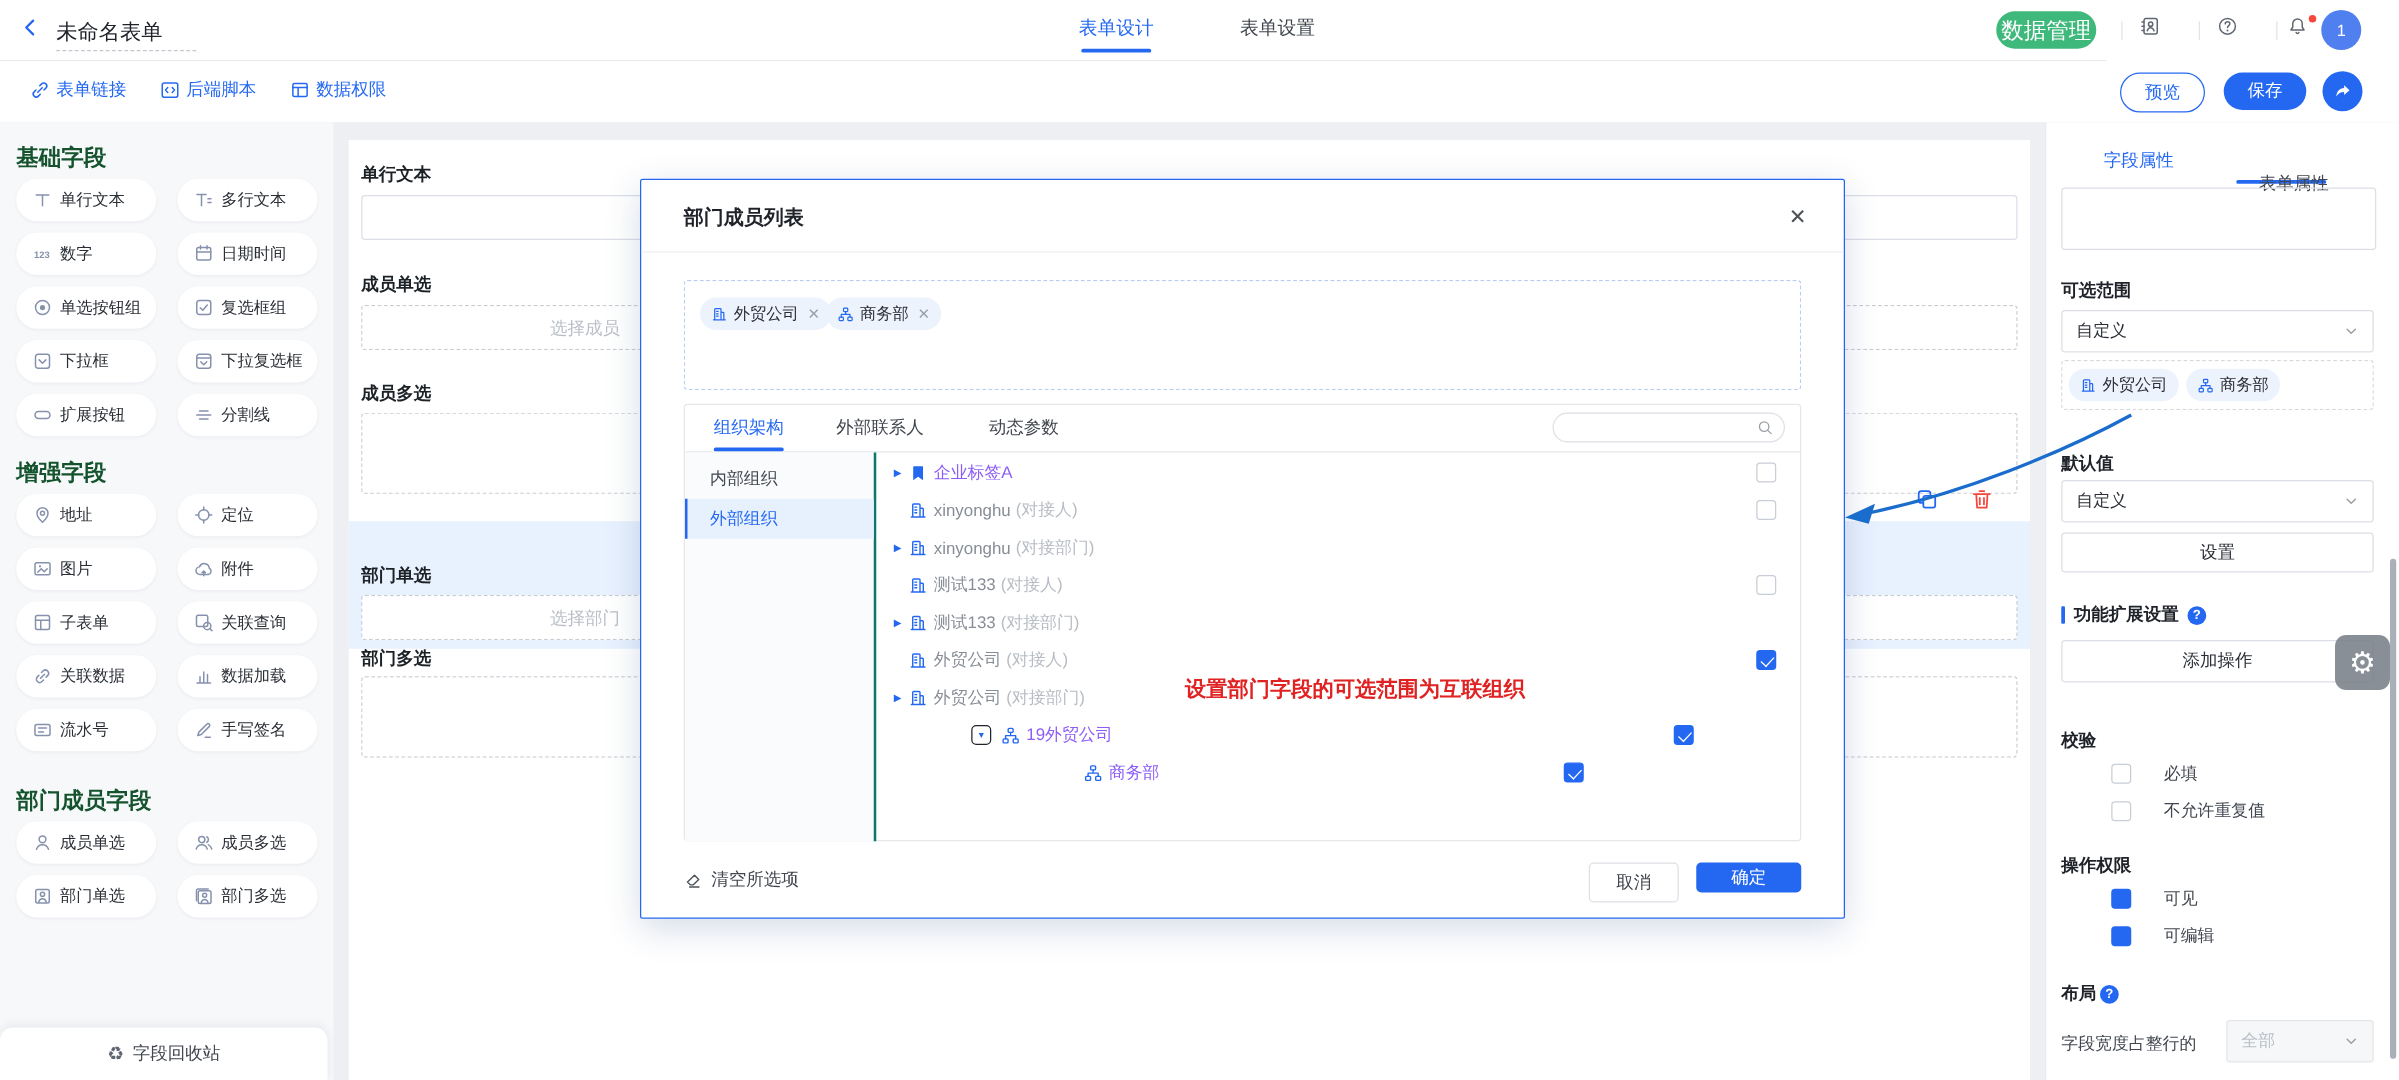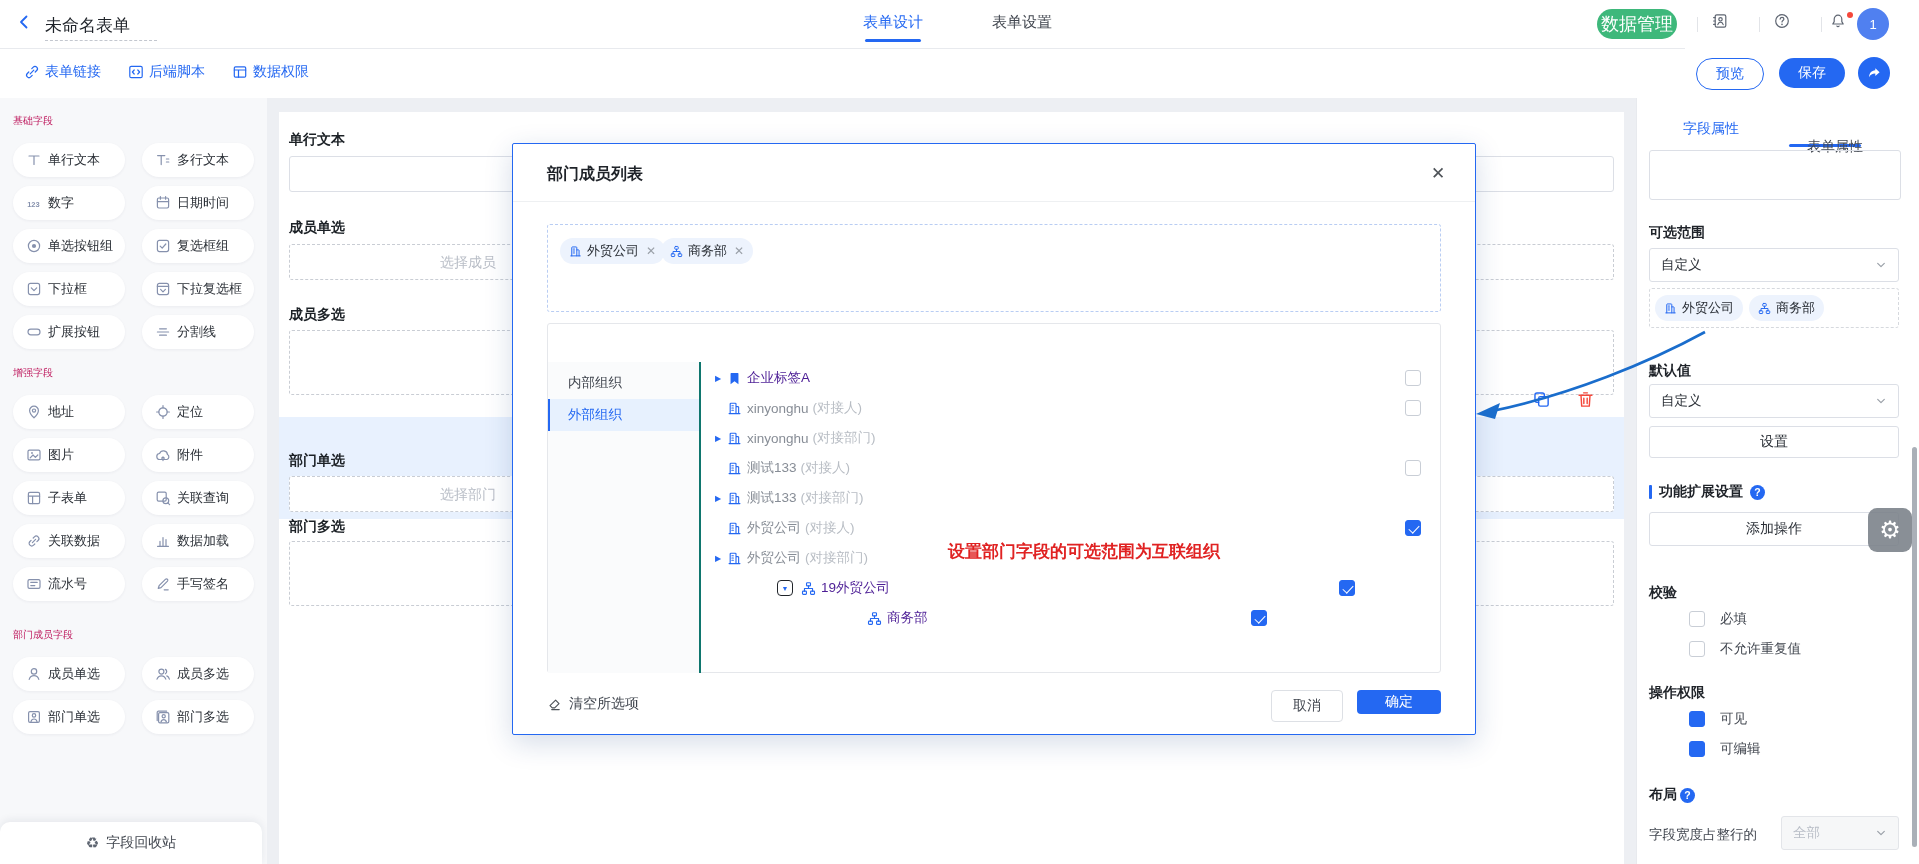--- a/index.html
+++ b/index.html
@@ -11,21 +11,21 @@
   .hdr1{left:0;top:0;width:1685px;height:48px;border-bottom:1px solid #e8eaee;background:#fff;}
   .hdr2{left:0;top:49px;width:1919px;height:49px;border-bottom:1px solid #e8eaee;background:#fff;}
   .toptab{font-size:15px;color:#41464f;cursor:pointer;}
   .toptab.on{color:#2468f2;}
   .toptab .ul{position:absolute;left:50%;transform:translateX(-50%);bottom:-10px;width:56px;height:3px;border-radius:2px;background:#2468f2;}
   .pipe{width:1px;height:15px;background:#e2e4e8;}
   .pillbtn{display:flex;align-items:center;justify-content:center;border-radius:16px;font-size:18px;cursor:pointer;}
   .blue-link{display:flex;align-items:center;gap:5px;color:#2468f2;font-size:14px;cursor:pointer;}
   
   .sidebar{left:0;top:98px;width:267px;height:766px;background:#f7f8fa;border-right:1px solid #e8eaee;}
-  .sect{font-size:10px;font-weight:normal;color:#be185d;}
+  .sect{font-size:18px;font-weight:bold;color:#14532d;}
   .pillgrid{display:grid;grid-template-columns:112px 112px;column-gap:17px;row-gap:9px;}
   .pill{height:34px;background:#fff;border-radius:17px;display:flex;align-items:center;padding-left:13px;gap:6px;font-size:13px;color:#2a2f36;box-shadow:0 1px 3px rgba(30,40,70,.06);cursor:grab;}
   .pill .pic{color:#8691ad;}
   .recycle{left:0;top:822px;width:262px;height:42px;background:#fff;border-radius:10px 10px 0 0;box-shadow:0 -2px 8px rgba(30,40,70,.08);display:flex;align-items:center;justify-content:center;gap:7px;font-size:14px;color:#41464f;cursor:pointer;}
   
   .canvas{left:267px;top:98px;width:1369px;height:766px;background:#edeff3;}
   .card{left:279px;top:112px;width:1345px;height:752px;background:#fff;}
   .flabel{font-size:14px;font-weight:bold;color:#1c2126;}
   .finput{background:#fff;border:1px solid #dcdfe6;border-radius:3px;}
   .fdash{background:#fff;border:1px dashed #c9cdd4;border-radius:3px;}
@@ -45,41 +45,41 @@
   .mtab.on .ul{position:absolute;left:0;bottom:-10px;width:100%;height:3px;background:#2468f2;border-radius:2px;}
   .searchbox{border:1px solid #dde0e5;border-radius:12px;background:#fff;}
   .leftcol{background:#fafbfc;border-right:2px solid #0f766e;}
   .lcitem{height:32px;display:flex;align-items:center;padding-left:20px;font-size:13.5px;color:#41464f;cursor:pointer;}
   .lcitem.on{background:#e7f1fe;color:#2468f2;border-left:2px solid #2468f2;padding-left:18px;}
   .trow{position:absolute;left:698px;width:742px;height:30px;display:flex;align-items:center;font-size:13.5px;}
   .tcaret{width:14px;font-size:8px;color:#2468f2;flex:none;}
   .tcaret.hid{visibility:hidden;}
   .tico{width:18px;color:#2468f2;flex:none;margin-right:4px;}
   .tname{color:#878d96;}
-  .tname.dark{color:#4c1d95;}
+  .tname.dark{color:#8b5cf6;}
   .tsuf{color:#b8bdc4;margin-left:4px;}
   .cb{position:absolute;left:706px;top:7px;width:16px;height:16px;border:1px solid #c9ced6;border-radius:3px;background:#fff;cursor:pointer;box-sizing:border-box;}
   .cb.on{background:#2468f2;border-color:#2468f2;}
   .cb.on::after{content:"";position:absolute;left:4.5px;top:1.5px;width:5px;height:9px;border:solid #fff;border-width:0 1.8px 1.8px 0;transform:rotate(43deg);}
   .toggle{width:16px;height:16px;border:1.5px solid #20242a;border-radius:4px;display:flex;align-items:center;justify-content:center;font-size:7px;color:#2468f2;margin-right:6px;box-sizing:border-box;cursor:pointer;}
   .rednote{font-size:17px;font-weight:bold;color:#e02222;}
   .mbtn{display:flex;align-items:center;justify-content:center;font-size:14px;border-radius:4px;cursor:pointer;}
   .mbtn.ghost{border:1px solid #dde0e5;color:#41464f;background:#fff;}
   .mbtn.prime{background:#2468f2;color:#fff;}
   
   .panel{left:1636px;top:98px;width:283px;height:766px;background:#fff;border-left:1px solid #e8eaee;}
   .ptab{font-size:14px;color:#41464f;cursor:pointer;position:relative;}
   .ptab.on{color:#2468f2;}
   .ptab.on .ul{position:absolute;left:50%;transform:translateX(-50%);bottom:-9px;width:72px;height:3px;background:#2468f2;border-radius:2px;}
   .plabel{font-size:14px;font-weight:bold;color:#1f2329;}
   .pselect{border:1px solid #dcdfe6;border-radius:3px;background:#fff;display:flex;align-items:center;justify-content:space-between;padding:0 11px;font-size:13.5px;color:#2a2f36;cursor:pointer;}
   .pselect .chev{color:#9aa0a8;}
   .pselect.dis{background:#f6f7f8;border-color:#e3e5e9;color:#b9bec7;cursor:default;}
   .pbtn{border:1px solid #dcdfe6;border-radius:3px;background:#fff;display:flex;align-items:center;justify-content:center;font-size:14px;color:#2a2f36;cursor:pointer;}
-  .chkrow{display:flex;align-items:center;gap:15px;font-size:13.5px;color:#41464f;padding-left:40px;}
+  .chkrow{display:flex;align-items:center;gap:26px;font-size:13.5px;color:#41464f;padding-left:40px;}
   .chkrow .cb{position:static;}
   .qmark{width:15px;height:15px;border-radius:50%;background:#2468f2;color:#fff;font-size:10.5px;font-weight:bold;display:inline-flex;align-items:center;justify-content:center;}
   .bluebar{width:3px;height:14px;background:#2468f2;border-radius:1px;}
   .gearfab{left:1868px;top:508px;width:44px;height:44px;border-radius:9px;background:rgba(121,127,136,.88);color:#fff;display:flex;align-items:center;justify-content:center;font-size:24px;cursor:pointer;}
   .scrollthumb{left:1912px;top:447px;width:5px;height:400px;background:#aab0b8;border-radius:3px;}
   .avatar{border-radius:50%;background:#5080f0;color:#fff;display:flex;align-items:center;justify-content:center;font-size:13px;cursor:pointer;}
   .hicon{color:#5f6672;cursor:pointer;}
 </style>
 </head>
 <body>
@@ -549,20 +549,33 @@
               <rect x="10.2" y="10.8" width="4.2" height="3.4" rx=".8"></rect>
               <path d="M8 5.2V8M3.7 10.8V8h8.6v2.8"></path>
             </svg>
           </span>
           <span>商务部</span>
           <span class="x">✕</span>
         </span>
     </div>
 
     <div class="abs mcontainer" style="left:34px;top:179px;width:894px;height:350px;box-sizing:border-box;">
+      <div style="position:absolute;left:0;top:0;width:100%;height:38px;border-bottom:1px solid #e5e7eb;box-sizing:border-box;">
+        <span class="mtab on" style="position:absolute;left:23px;top:9px;"><span>组织架构</span><span class="ul"></span></span>
+        <span class="mtab" style="position:absolute;left:121px;top:9px;"><span>外部联系人</span></span>
+        <span class="mtab" style="position:absolute;left:243px;top:9px;"><span>动态参数</span></span>
+        <span class="searchbox" style="position:absolute;left:694px;top:6px;width:186px;height:24px;box-sizing:border-box;">
+            <span class="ic" style="position:absolute;right:8px;top:4px;color:#9aa0a8;">
+              <svg viewBox="0 0 16 16" width="14" height="14" fill="none" stroke="currentColor" stroke-width="1.2" stroke-linecap="round" stroke-linejoin="round">
+                <circle cx="7.2" cy="7.2" r="4.3"></circle>
+                <path d="M10.4 10.4 13.6 13.6"></path>
+              </svg>
+            </span>
+          </span>
+      </div>
       <div class="leftcol" style="position:absolute;left:0;top:38px;width:151px;height:311px;">
         <div class="lcitem" style="margin-top:5px;">内部组织</div>
         <div class="lcitem on">外部组织</div>
       </div>
     </div>
 
     <div>
       <div class="trow" style="left:198px;top:219px;width:730px;">
         <span class="tcaret ic">▶</span>
         <span class="tico ic">

